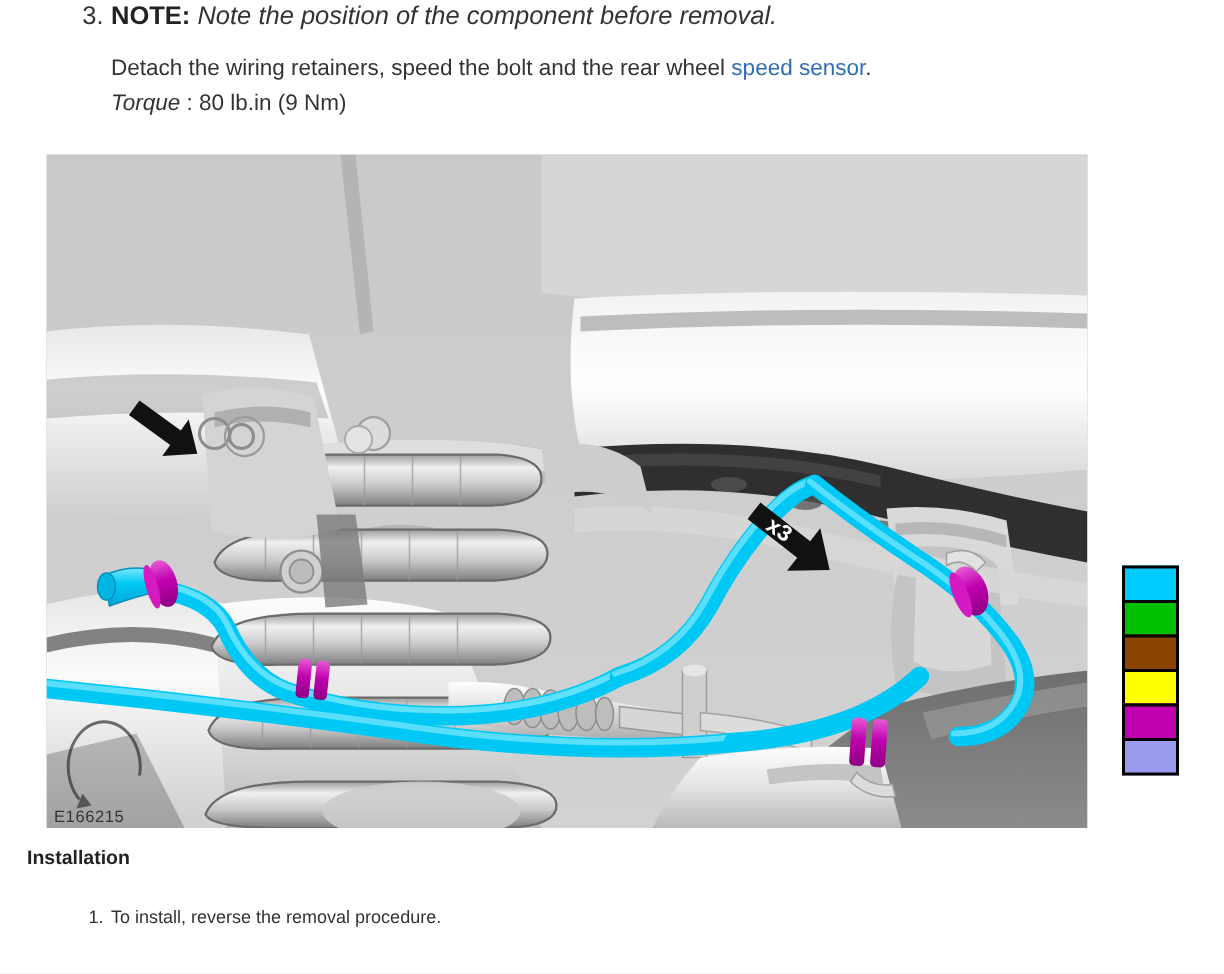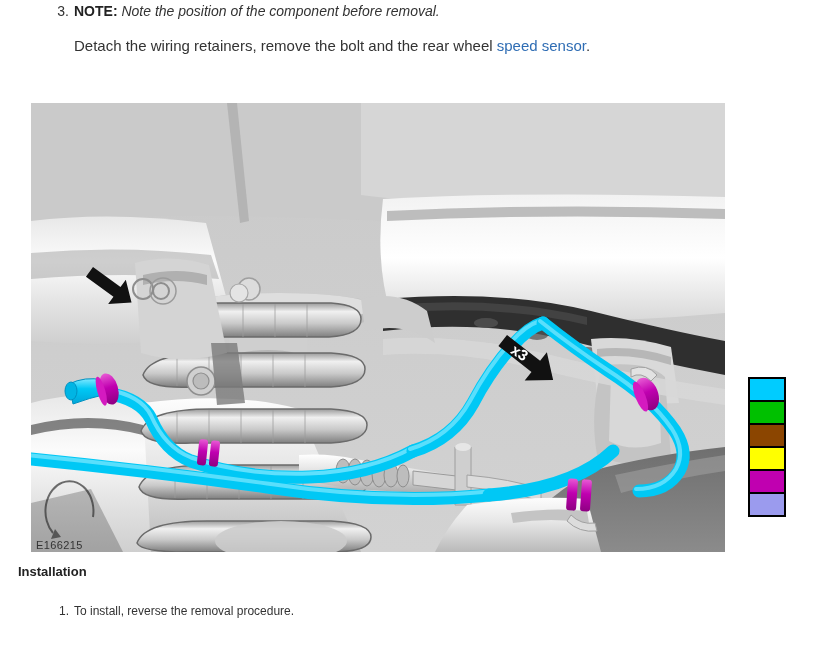--- a/index.html
+++ b/index.html
@@ -15,21 +15,21 @@
     color: #333333;
     overflow: hidden;
   }
 
   
   .step-note {
     position: absolute;
     left: 47px;
     top: 0px;
     width: 700px;
-    font-size: 14px;
+    font-size: 17px;
     line-height: 22px;
     white-space: nowrap;
   }
   .step-num {
     display: inline-block;
     width: 22px;
     text-align: right;
     margin-right: 5px;
     color: #333;
   }
@@ -120,21 +120,22 @@
 </style>
 </head>
 <body>
 
 <div class="step-note">
   <span class="step-num">3.</span><span class="note-label">NOTE:</span>
   <span class="note-body">Note the position of the component before removal.</span>
 </div>
 
 <div class="step-body">
-  <div class="line1"><span>Detach the wiring retainers, remove the bolt and the rear wheel </span><a class="link" href="#">speed sensor</a><span>.</span></div>
+  <div class="line1"><span>Detach the wiring retainers, speed the bolt and the rear wheel </span><a class="link" href="#">speed sensor</a><span>.</span></div>
+  <div class="line2"><span class="torque-label">Torque</span><span> : </span><span>80 lb.in (9 Nm)</span></div>
 </div>
 
 <div class="figure">
   <svg width="694" height="449" viewBox="0 0 694 449" xmlns="http://www.w3.org/2000/svg">
     <defs>
       <linearGradient id="bgTop" x1="0" y1="0" x2="0" y2="1">
         <stop offset="0%" stop-color="#c9c9c9"></stop>
         <stop offset="100%" stop-color="#d2d2d2"></stop>
       </linearGradient>
       <linearGradient id="panelG" x1="0" y1="0" x2="0" y2="1">

